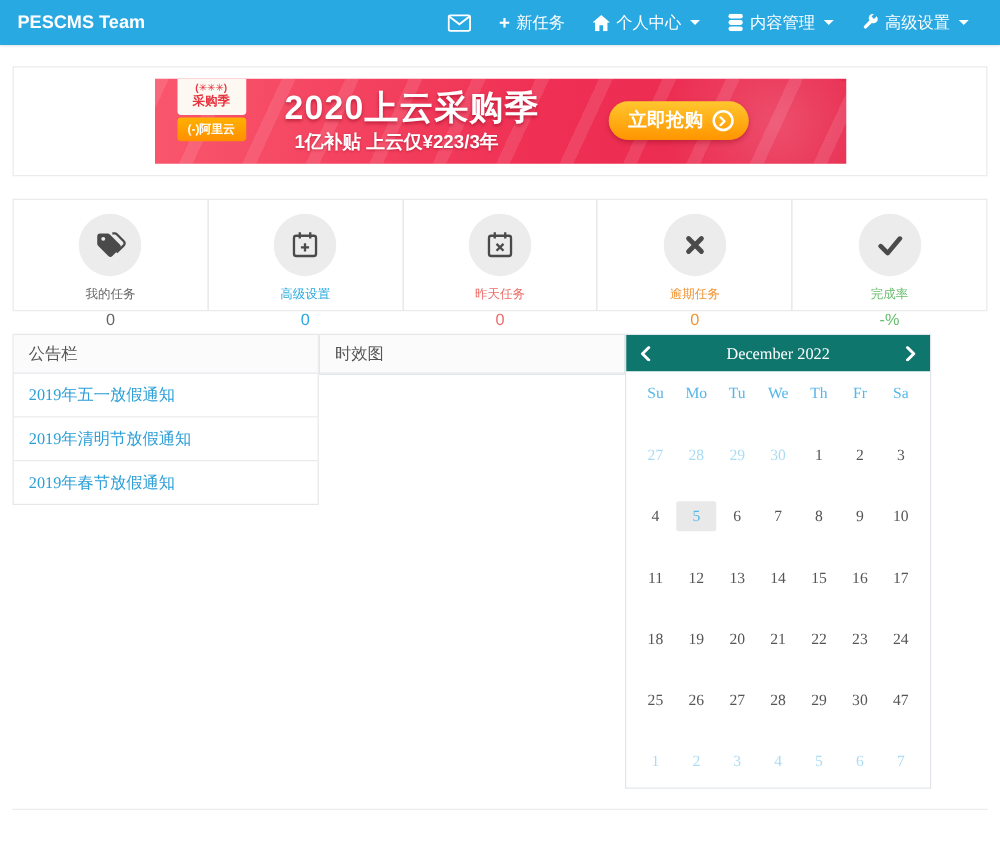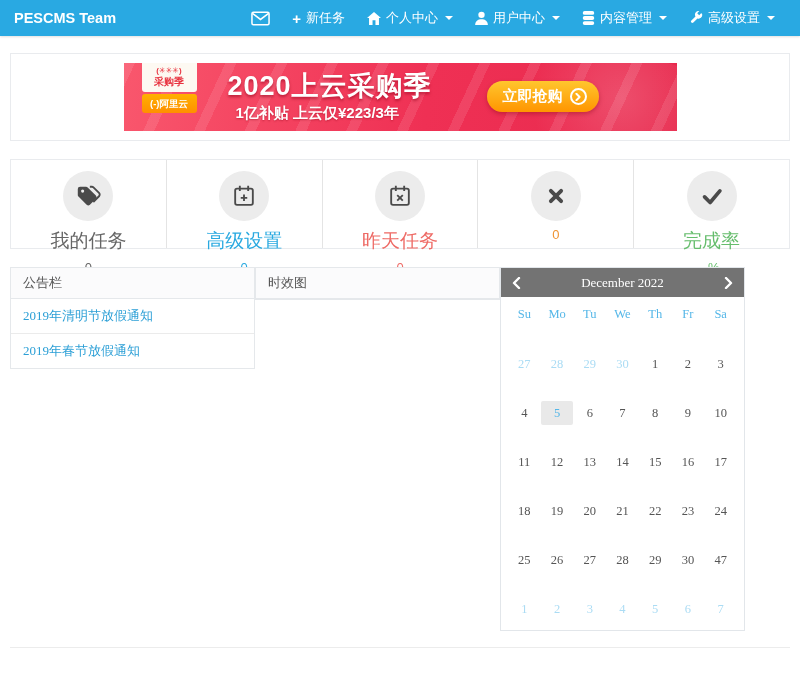--- a/index.html
+++ b/index.html
@@ -75,42 +75,42 @@
     display: flex; align-items: center; justify-content: center;
   }
   
   .stats-card { margin-top: 18px; height: 90px; display: flex; }
   .stat-cell { flex: 1; text-align: center; padding-top: 11px; }
   .stat-cell + .stat-cell { border-left: 1px solid #e4e4e4; }
   .stat-icon-circle {
     width: 50px; height: 50px; border-radius: 50%; background: #ececec;
     margin: 0 auto; display: flex; align-items: center; justify-content: center;
   }
-  .stat-label { font-size: 19px; margin-top: 7px; }
+  .stat-label { font-size: 10px; margin-top: 7px; }
   .stat-value { font-size: 13px; margin-top: 6px; }
   
   .panels { margin-top: 18px; display: flex; justify-content: flex-start; align-items: flex-start; font-family: Liberation Serif, serif; }
   .panel { width: 245px; background: #fff; border: 1px solid #e5e8eb; }
   .panel-header {
     padding: 6px 12px; font-size: 13px; color: #555;
     background: #fbfbfc; border-bottom: 1px solid #e5e8eb;
   }
   .ann-item {
     padding: 8px 12px; font-size: 13px; color: #2b9fd6; cursor: pointer;
     border-bottom: 1px solid #ebebeb;
   }
   .ann-item:last-child { border-bottom: none; }
   .chart-body { height: 223px; position: relative; }
   .chart-credit {
     position: absolute; right: 7px; bottom: 4px; font-size: 10px; color: #999; cursor: pointer;
   }
   
   .calendar { border: 1px solid #e2e6ea; }
   .cal-header {
-    height: 29px; background: #737373; color: #fff; display: flex;
+    height: 29px; background: #0f766e; color: #fff; display: flex;
     align-items: center; justify-content: space-between; padding: 0 9px; font-size: 13px;
   }
   .cal-nav { cursor: pointer; display: flex; align-items: center; padding: 2px; }
   .cal-grid {
     display: grid; grid-template-columns: repeat(7, 1fr);
     padding: 5px 7px 9px;
   }
   .cal-dayname {
     color: #55b7e8; font-size: 12.5px; height: 25px; line-height: 25px; text-align: center;
   }
@@ -143,30 +143,20 @@
       <span class="plus-glyph">+</span>
       <span>新任务</span>
     </div>
     <div class="nav-item">
       <span>
         <svg width="14" height="13" viewBox="0 0 24 22" fill="#fff">
           <path d="M12 0l12 10h-3.5v12h-6v-8h-5v8h-6V10H0z"></path>
         </svg>
       </span>
       <span>个人中心</span>
-      <span class="caret"></span>
-    </div>
-    <div class="nav-item">
-      <span>
-        <svg width="13" height="14" viewBox="0 0 20 22" fill="#fff">
-          <circle cx="10" cy="6" r="5"></circle>
-            <path d="M0 22c0-6 4.5-9 10-9s10 3 10 9z"></path>
-        </svg>
-      </span>
-      <span>用户中心</span>
       <span class="caret"></span>
     </div>
     <div class="nav-item">
       <span>
         <svg width="13" height="14" viewBox="0 0 20 22" fill="#fff">
           <rect x="1" y="0" width="18" height="6" rx="3"></rect>
           <rect x="1" y="8" width="18" height="6" rx="3"></rect>
           <rect x="1" y="16" width="18" height="6" rx="3"></rect>
         </svg>
       </span>
@@ -246,39 +236,41 @@
       <div class="stat-label" style="color: rgb(238, 107, 102);">昨天任务</div>
       <div class="stat-value" style="color: rgb(238, 107, 102);">0</div>
     </div>
 
     <div class="stat-cell">
       <div class="stat-icon-circle">
         <svg width="24" height="24" viewBox="0 0 28 28">
           <path d="M8 8l12 12M20 8L8 20" stroke="#4a4a4a" stroke-width="4.5" stroke-linecap="round"></path>
         </svg>
       </div>
+      <div class="stat-label" style="color: rgb(239, 148, 51);">逾期任务</div>
       <div class="stat-value" style="color: rgb(239, 148, 51);">0</div>
     </div>
 
     <div class="stat-cell">
       <div class="stat-icon-circle">
         <svg width="26" height="26" viewBox="0 0 28 28" fill="none">
           <path d="M6 15l6 6L22.5 8.5" stroke="#4a4a4a" stroke-width="4" stroke-linecap="round" stroke-linejoin="round"></path>
         </svg>
       </div>
       <div class="stat-label" style="color: rgb(102, 189, 109);">完成率</div>
       <div class="stat-value" style="color: rgb(102, 189, 109);">-%</div>
     </div>
 
   </div>
 
   <div class="panels">
 
     <div class="panel">
       <div class="panel-header">公告栏</div>
+      <div class="ann-item">2019年五一放假通知</div>
       <div class="ann-item">2019年清明节放假通知</div>
       <div class="ann-item">2019年春节放假通知</div>
     </div>
 
     <div class="panel">
       <div class="panel-header">时效图</div>
     </div>
 
     <div class="panel calendar">
       <div class="cal-header">

